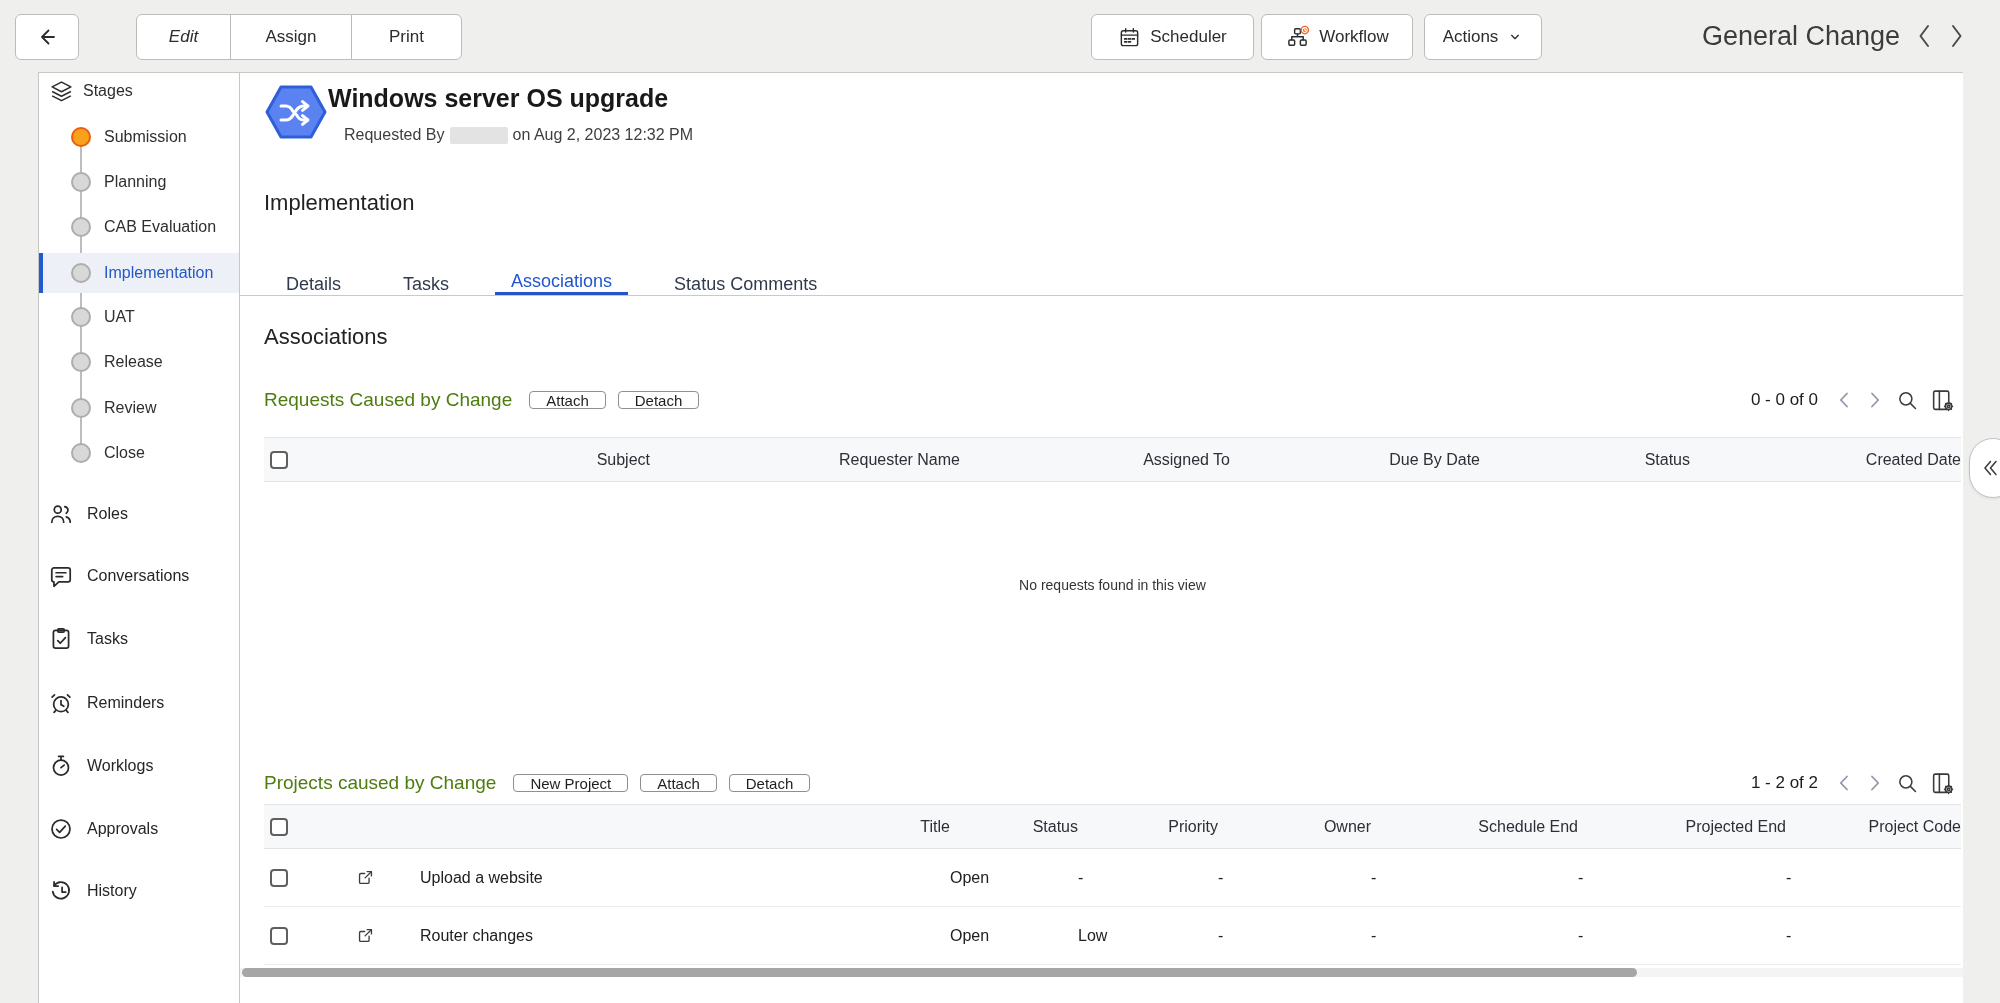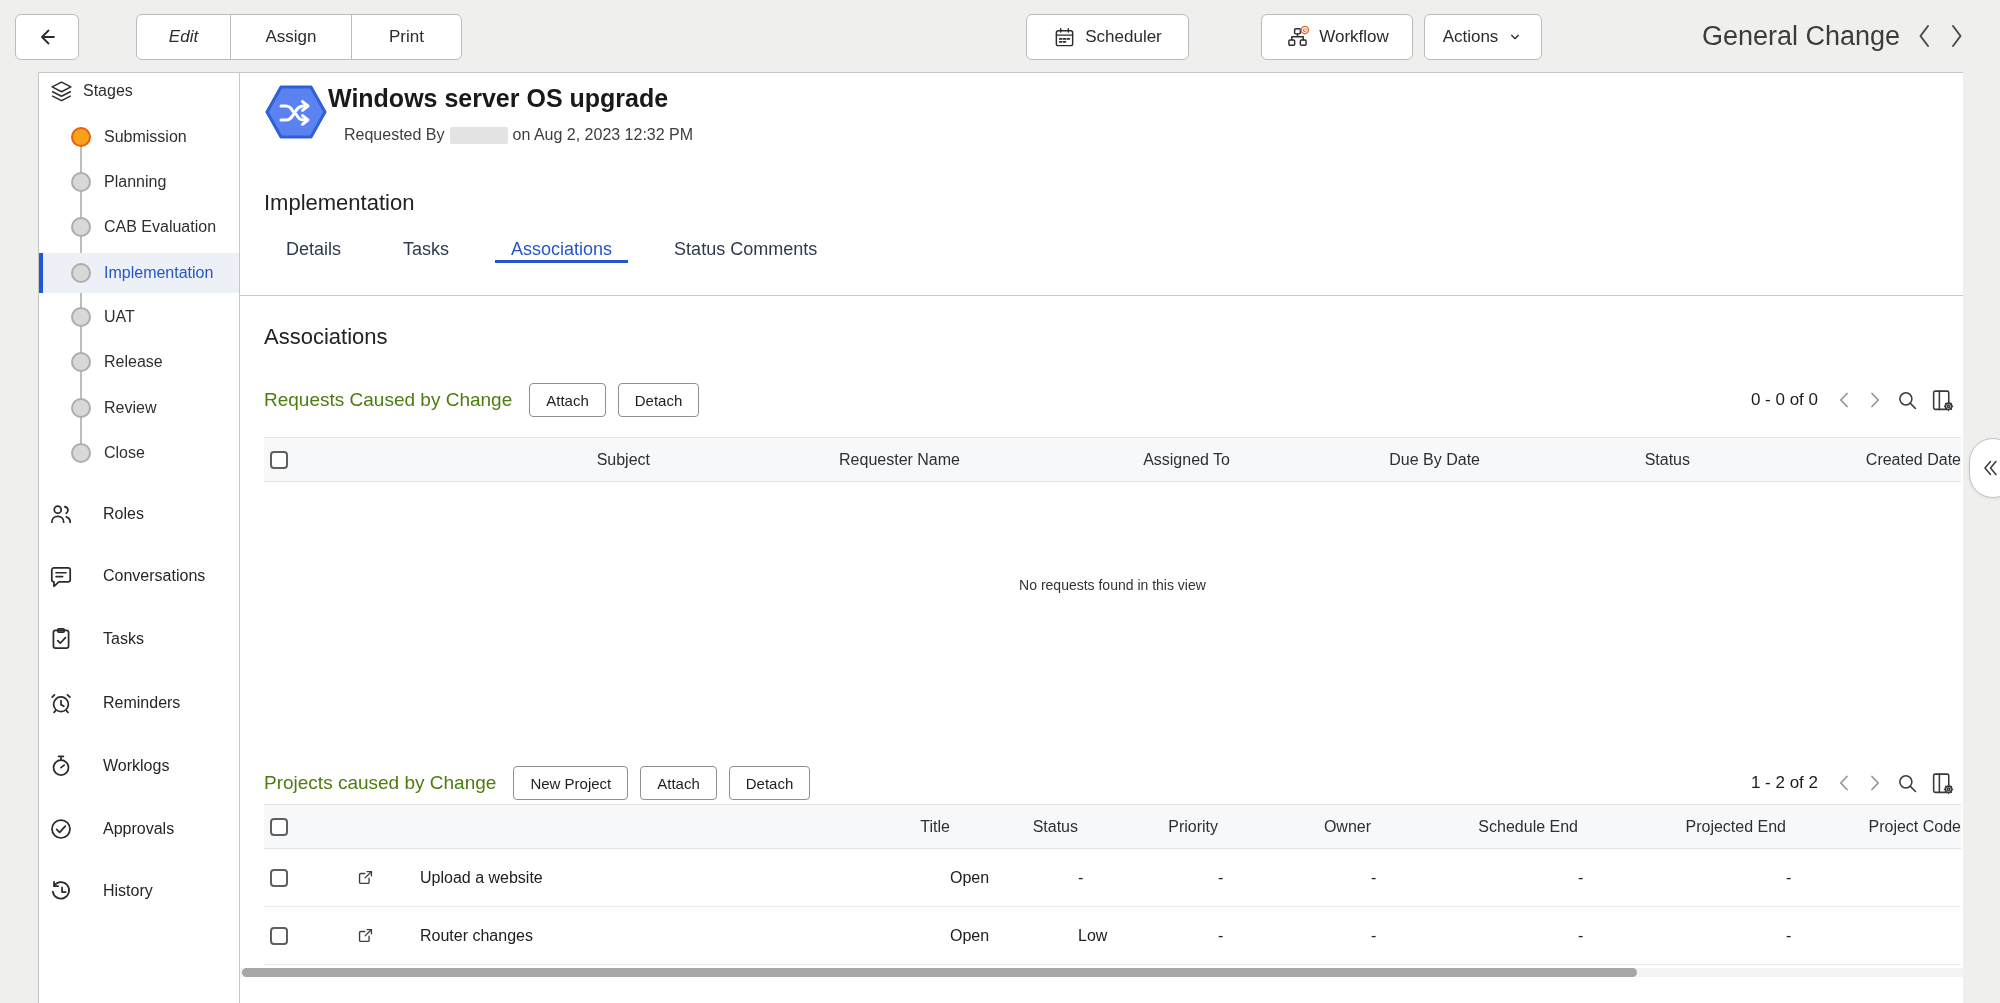--- a/index.html
+++ b/index.html
@@ -9,21 +9,21 @@
   
   .btn { display:inline-flex; align-items:center; justify-content:center; gap:9px;
          background:#fff; border:1px solid #bcbcbc; color:#2c2c2c; font-size:17px; cursor:pointer; }
   .tb-btn { position:absolute; top:14px; height:46px; border-radius:6px; }
   .back-btn { left:15px; width:64px; }
   .btn-group { position:absolute; left:136px; top:14px; height:46px; display:flex; }
   .btn-group .btn { height:100%; border-radius:0; margin-left:-1px; }
   .btn-group .btn:first-child { border-radius:6px 0 0 6px; margin-left:0;font-style:italic; }
   .btn-group .btn:last-child { border-radius:0 6px 6px 0; }
   .bg-edit { width:95px; } .bg-assign { width:122px; } .bg-print { width:111px; }
-  .scheduler-btn { left:1026px; width:163px;justify-content:center; }
+  .scheduler-btn { left:1091px; width:163px;justify-content:center; }
   .workflow-btn { left:1261px; width:152px; }
   .actions-btn { left:1424px; width:118px; }
   .page-title-wrap { position:absolute; left:1702px; top:12px; height:48px; display:flex; align-items:center; gap:15px; }
   .page-title { font-size:27px; color:#3c3c3c; white-space:nowrap; }
   .icon { display:inline-flex; align-items:center; justify-content:center; }
   svg { display:block; }
 
   
   .sidebar { position:absolute; left:38px; top:72px; width:202px; height:931px;
              background:#fff; border:1px solid #c7c7c7; border-bottom:none; }
@@ -33,45 +33,45 @@
   .stage { position:absolute; left:0; width:100%; height:40px; cursor:pointer; }
   .stage .dot { position:absolute; left:32px; top:10px; width:20px; height:20px; border-radius:50%;
                 background:#d8d8d8; border:2px solid #adadad; }
   .stage.current .dot { background:#f9a11b; border:2px solid #e95f0d; }
   .stage .lbl { position:absolute; left:65px; top:50%; transform:translateY(-50%);
                 font-size:16px; color:#2f2f2f; white-space:nowrap; }
   .stage.active { background:#edf1f7; }
   .stage.active::before { content:""; position:absolute; left:0; top:0; bottom:0; width:4px; background:#1f5ad1; }
   .stage.active .lbl { color:#2457c5; }
   .s0{top:44px}.s1{top:89px}.s2{top:134px}.s3{top:180px}.s4{top:224px}.s5{top:269px}.s6{top:315px}.s7{top:360px}
-  .nav-item { position:absolute; left:0; width:100%; height:44px; display:flex; align-items:center; gap:29px;
+  .nav-item { position:absolute; left:0; width:100%; height:44px; display:flex; align-items:center; gap:13px;
               padding-left:9px; font-size:16px; color:#262626; cursor:pointer; }
   .n0{top:419px}.n1{top:481px}.n2{top:544px}.n3{top:608px}.n4{top:671px}.n5{top:734px}.n6{top:796px}
 
   
   .main { position:absolute; left:240px; top:72px; width:1723px; height:931px;
           background:#fff; border-top:1px solid #c7c7c7; }
   .hexagon { position:absolute; left:25px; top:8px; }
   .change-title { position:absolute; left:88px; top:11px; font-size:25px; font-weight:bold; color:#191919; }
   .change-sub { position:absolute; left:104px; top:53px; display:flex; align-items:center; gap:5px;
                 font-size:16px; color:#3e3e3e; }
   .redact { display:inline-block; width:58px; height:17px; background:#e3e3e3; border-radius:2px; }
   .sec-heading { position:absolute; left:24px; font-size:22px; color:#222; white-space:nowrap; }
   .impl-heading { top:117px; }
   .assoc-heading { top:251px; }
 
-  .tabs { position:absolute; left:0; top:166px; width:100%; height:57px; display:flex; align-items:flex-start;
+  .tabs { position:absolute; left:0; top:166px; width:100%; height:57px; display:flex; align-items:flex-end;
           padding-left:30px; border-bottom:1px solid #c9c9c9; }
   .tab { display:flex; align-items:center; padding:0 16px; margin-right:30px; font-size:18px; color:#2f3b4c; cursor:pointer; }
   .tab.active { color:#2356cc; border-bottom:3px solid #2356cc; }
 
   .list-toolbar { position:absolute; left:24px; right:8px; height:40px; display:flex; align-items:center; gap:12px; }
   .req-toolbar { top:307px; } .proj-toolbar { top:690px; }
   .lt-label { font-size:19px; color:#4d7c0f; margin-right:5px; white-space:nowrap; }
-  .sm-btn { height:34px; padding:0 16px; background:#fff; border:1px solid #8f8f8f; border-radius:4px;
+  .sm-btn { height:18px; padding:0 16px; background:#fff; border:1px solid #8f8f8f; border-radius:4px;
             font-size:15px; color:#1f1f1f; display:inline-flex; align-items:center; cursor:pointer; white-space:nowrap; }
   .lt-right { margin-left:auto; display:flex; align-items:center; gap:11px; }
   .pg-text { font-size:17px; color:#1c1c1c; margin-right:5px; white-space:nowrap; }
   .icon-btn { cursor:pointer; display:inline-flex; }
 
   .tbl { position:absolute; left:24px; width:1697px; }
   .req-table { top:364px; } .proj-table { top:731px; }
   .thead { display:grid; align-items:center; height:45px; background:#f7f8fa;
            border-top:1px solid #e4e4e4; border-bottom:1px solid #e2e2e2; font-size:16px; color:#2c2f36;text-align:right; }
   .req-grid { grid-template-columns:48px 92px 246px 310px 270px 250px 210px 1fr; }

